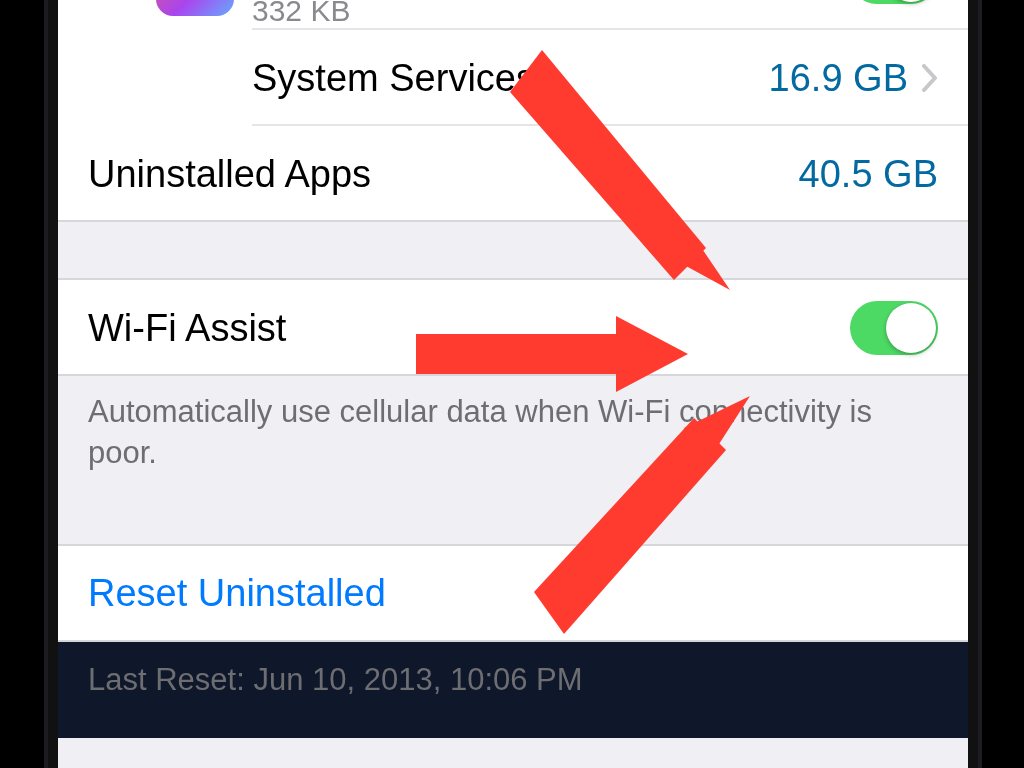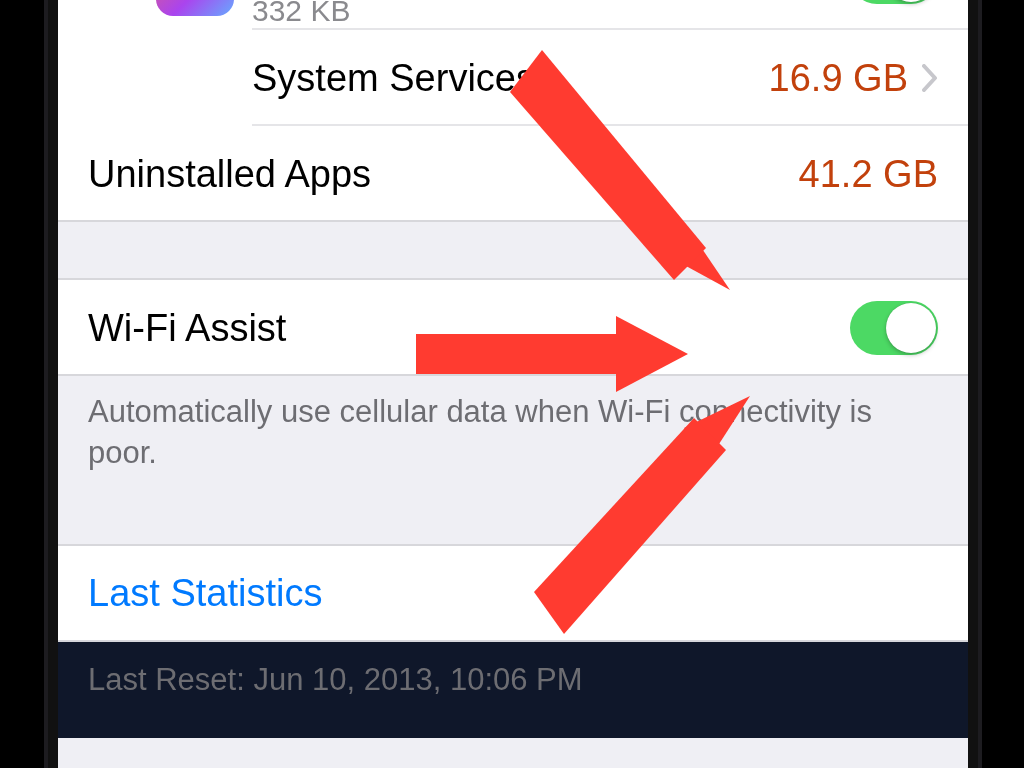--- a/index.html
+++ b/index.html
@@ -53,21 +53,21 @@
     padding-left: 194px;
     font-size: 30px;
     color: #8a8a8e;
     align-items: flex-start;
   }
   .row-left {
     flex: 1;
     text-align: left;
   }
   .row-right {
-    color: #c2410c;
+    color: #0369a1;
     font-size: 38px;
     display: flex;
     align-items: center;
   }
   .chevron {
     margin-left: 14px;
     width: 16px; height: 28px;
     display: inline-block;
   }
   .chevron svg { display:block; }
@@ -186,21 +186,21 @@
               <path d="M2 2 L13 14 L2 26" fill="none" stroke="#c7c7cc" stroke-width="4" stroke-linecap="round" stroke-linejoin="round"></path>
             </svg>
         </span>
       </div>
       <div class="sep"></div>
     </div>
 
     <div class="row row-uninstalled">
       <div class="row-left">Uninstalled Apps</div>
       <div class="row-right">
-        <span>41.2 GB</span>
+        <span>40.5 GB</span>
       </div>
       <div class="sep-full"></div>
     </div>
 
     <div class="gap">
       <div class="sep-full bottom"></div>
     </div>
 
     <div class="row" style="padding-left:30px;">
       <div class="row-left">Wi-Fi Assist</div>
@@ -210,21 +210,21 @@
       <div class="sep-full"></div>
     </div>
 
     <div class="footer-text">Automatically use cellular data when Wi-Fi connectivity is poor.</div>
 
     <div class="gap" style="height:48px;">
       <div class="sep-full bottom"></div>
     </div>
 
     <div class="row" style="padding-left:30px;">
-      <div class="row-left reset">Last Statistics</div>
+      <div class="row-left reset">Reset Uninstalled</div>
       <div class="sep-full"></div>
     </div>
 
     <div class="last-reset-row">Last Reset: Jun 10, 2013, 10:06 PM</div>
 
   </div>
 
   <div class="arrow" style="left:510px; top:50px;">
     <svg width="260" height="270">
       <g fill="#ff3b30">

